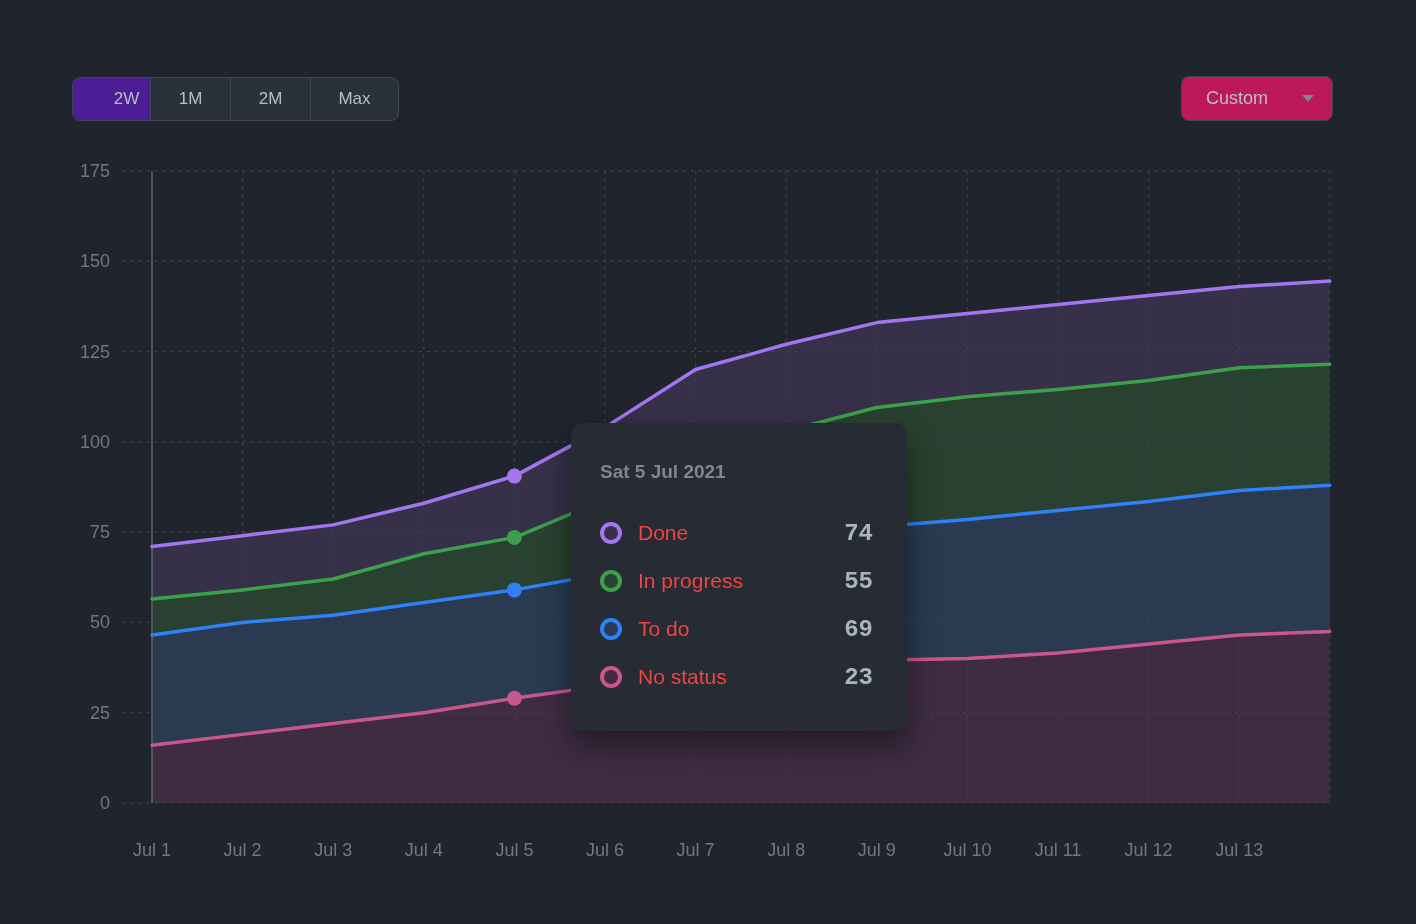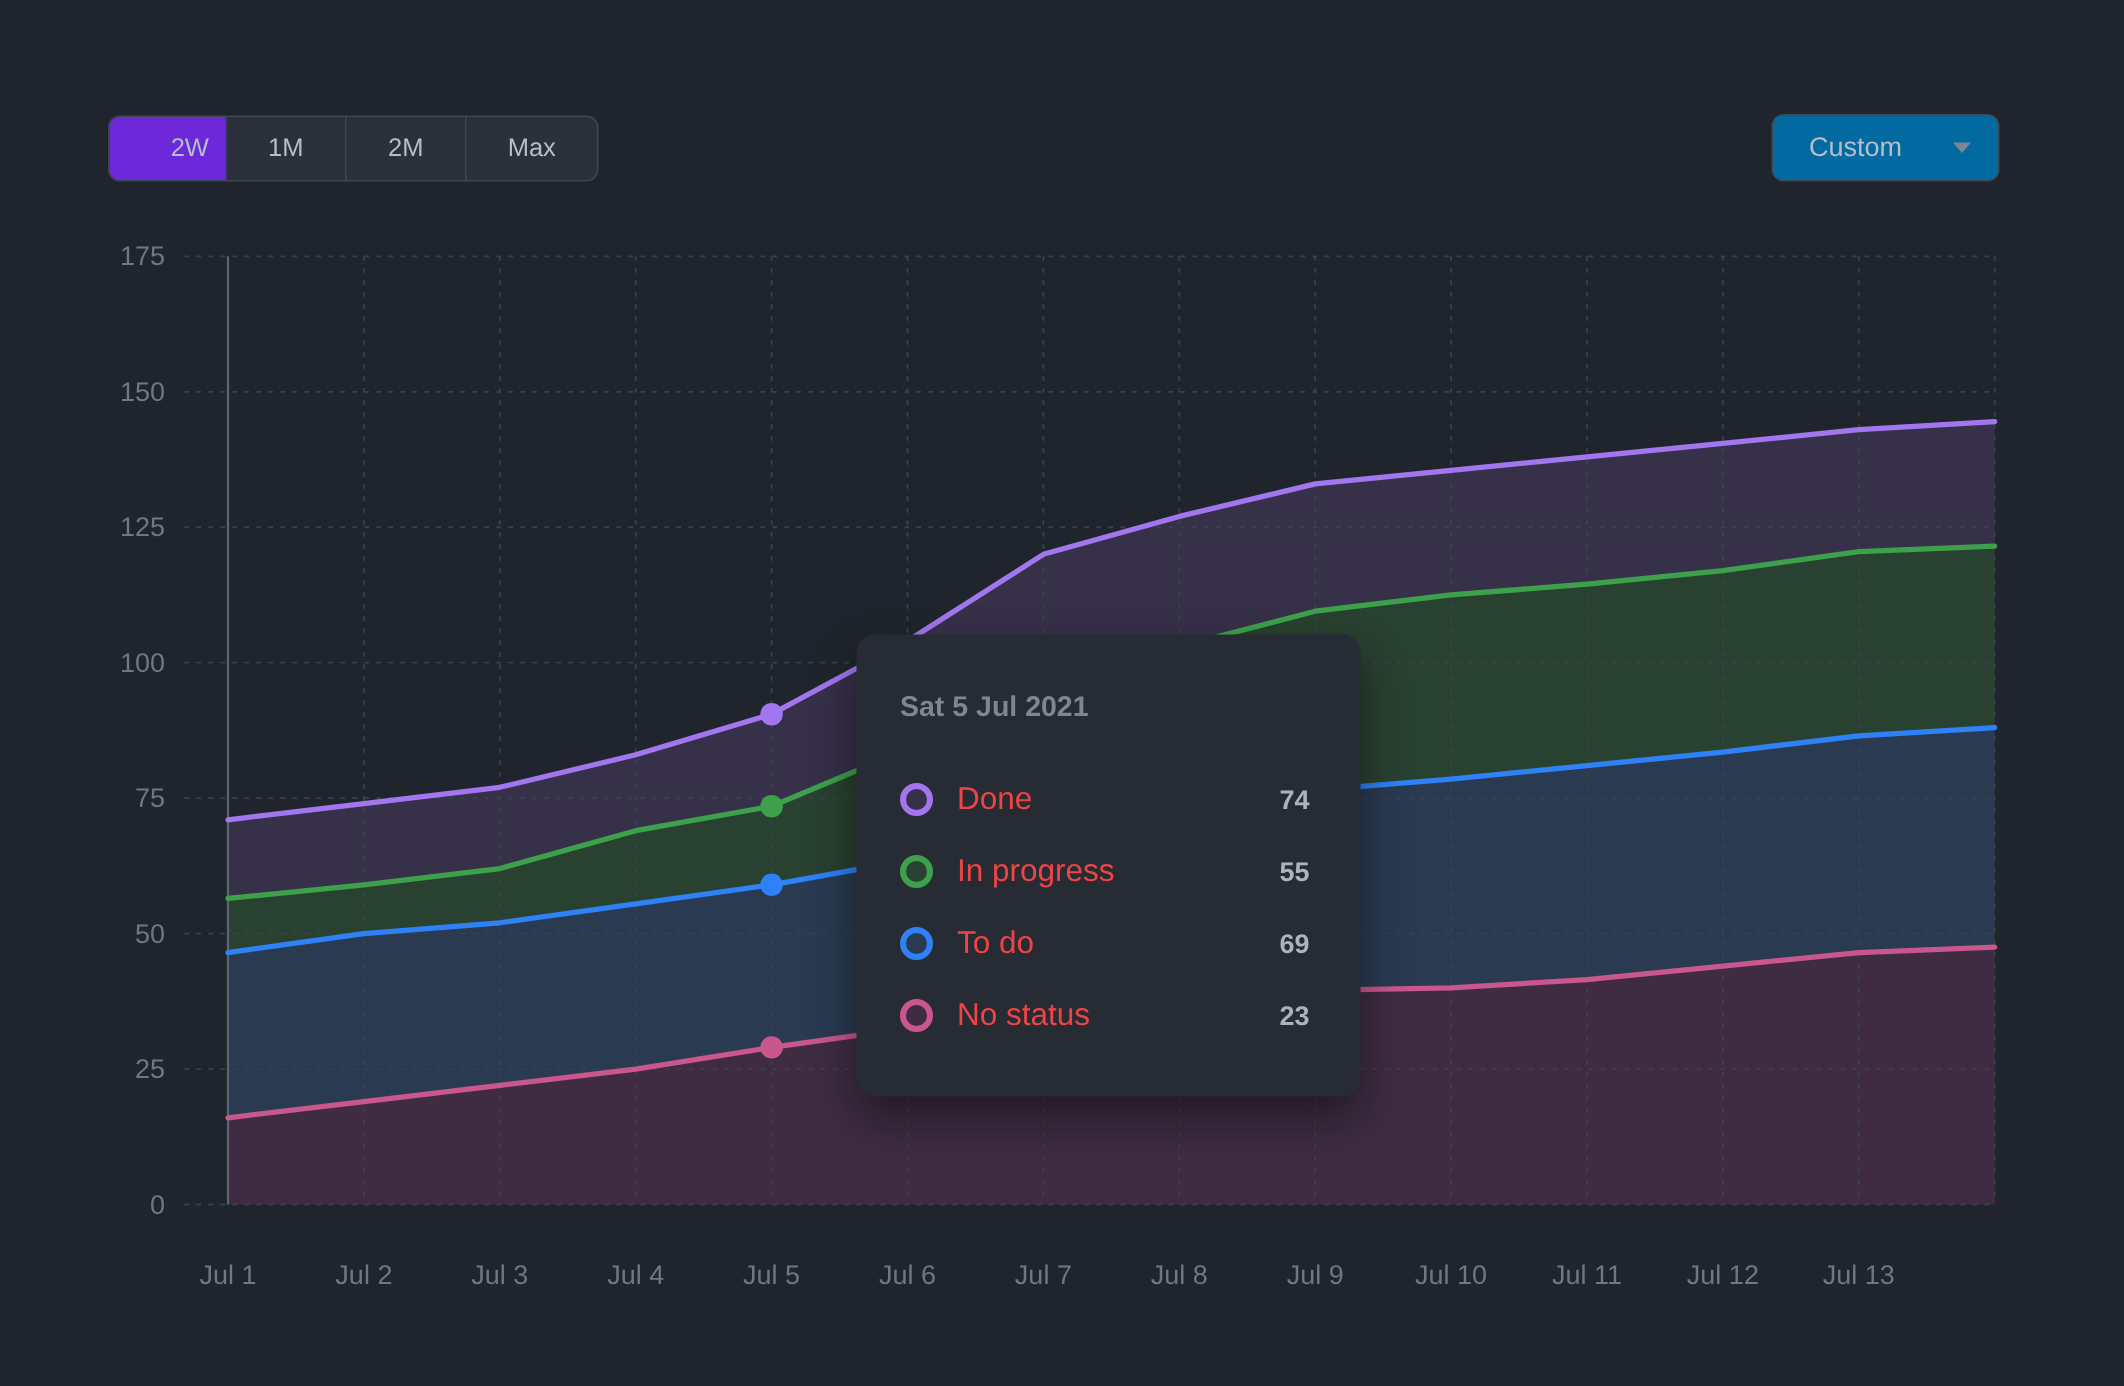--- a/index.html
+++ b/index.html
@@ -5,46 +5,46 @@
   html,body{margin:0;padding:0;background:#20252d;width:1416px;height:924px;overflow:hidden;
     font-family:"Liberation Sans", sans-serif;}
   .stage{position:relative;width:1416px;height:924px;background:#20252d;}
 
   
   .range-group{position:absolute;left:72px;top:77px;height:44px;display:flex;
     border:1px solid #3f4752;border-radius:8px;background:#2b313b;overflow:hidden;box-sizing:border-box;}
   .range-btn{display:flex;align-items:center;justify-content:center;
     color:#b6bfc9;font-size:17px;font-weight:500;cursor:pointer;border-right:1px solid #3f4752;box-sizing:border-box;}
   .range-btn:last-child{border-right:none;}
-  .range-btn.selected{background:#6d28d9;padding-left:30px;}
+  .range-btn.selected{background:#4c1d95;padding-left:30px;}
   .w78{width:78px}.w80{width:80px}.w87{width:87px}
 
   .custom-btn{position:absolute;left:1181px;top:76px;width:152px;height:45px;box-sizing:border-box;
-    border:1px solid #3f4752;border-radius:8px;background:#0369a1;display:flex;align-items:center;
+    border:1px solid #3f4752;border-radius:8px;background:#be185d;display:flex;align-items:center;
     padding:0 18px 0 24px;cursor:pointer;}
   .custom-btn .lbl{color:#b6bfc9;font-size:18px;font-weight:500;flex:1;}
   .caret{width:0;height:0;border-left:6px solid transparent;border-right:6px solid transparent;
     border-top:7px solid #7d8791;margin-left:8px;}
 
   
   svg.chart{position:absolute;left:0;top:0;}
   .ytick,.xtick{fill:#6e7883;font-size:18px;font-family:"Liberation Sans",sans-serif;}
   .grid{stroke:#39414c;stroke-width:1.2;stroke-dasharray:3 5;fill:none;}
   .axis{stroke:#5c656f;stroke-width:1.5;}
 
   
   .tooltip{position:absolute;left:571px;top:423px;width:336px;height:308px;box-sizing:border-box;
     background:#262b34;border-radius:12px;box-shadow:0 14px 30px rgba(0,0,0,.45);
     padding:38px 34px 0 29px;}
   .tip-title{color:#7d8692;font-size:19px;font-weight:600;margin:0 0 26px 0;}
   .tip-row{display:flex;align-items:center;height:48px;}
   .tip-dot{width:22px;height:22px;border-radius:50%;box-sizing:border-box;border:4px solid #fff;
     margin-right:16px;flex:none;}
   .tip-label{flex:1;color:#ef4444;font-size:21px;}
-  .tip-value{color:#a9b4c1;font-size:18px;font-weight:700;}
+  .tip-value{color:#a9b4c1;font-size:24px;font-weight:700;font-family:Liberation Mono, monospace;}
 </style>
 </head>
 <body>
 
 <div class="stage">
 
   <div class="range-group">
     <div class="range-btn selected w78">2W</div>
     <div class="range-btn w80">1M</div>
     <div class="range-btn w80">2M</div>

